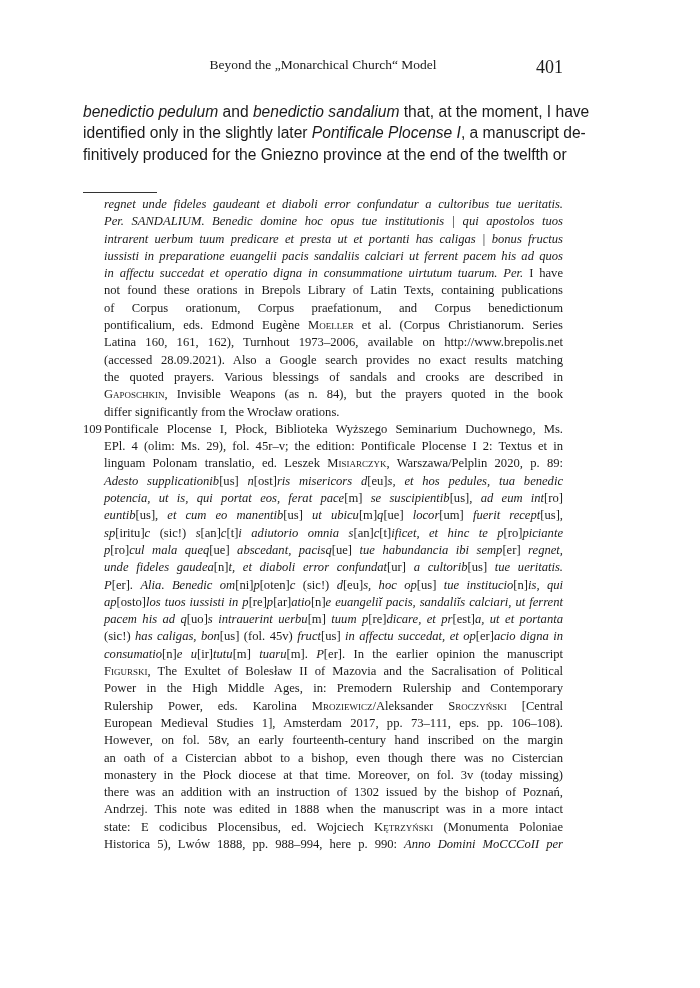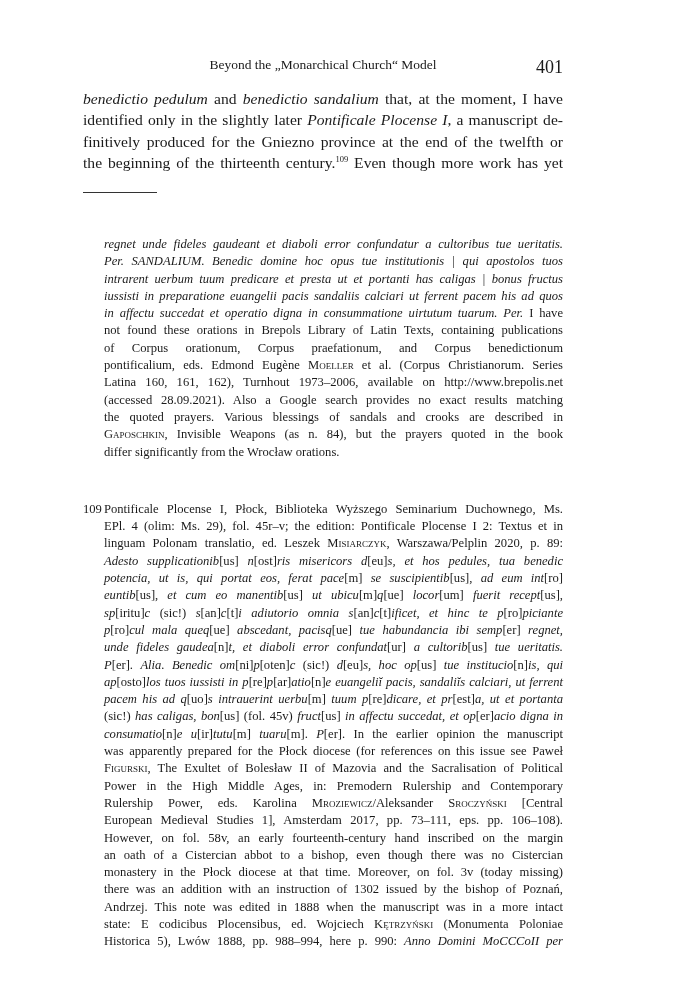--- a/index.html
+++ b/index.html
@@ -1,46 +1,45 @@
 <!DOCTYPE html>
 <html><head>
   <meta charset="utf-8">
   <style>
     html, body { margin: 0; padding: 0; background: #ffffff; }
     body { width: 700px; height: 988px; position: relative; overflow: hidden; color: #1a1a1a; font-family: "DejaVu Serif", "Liberation Serif", serif; }
     .page { position: absolute; left: 0; top: 0; width: 700px; height: 956px; }
     .running-head { position: absolute; left: 83px; top: 57px; width: 480px; height: 20px; font-family: "Liberation Serif", serif; font-size: 13.5px; }
     .running-title { position: absolute; left: 0; width: 400px; text-align: center; left: 40px; top: 0; }
     .page-number { position: absolute; right: 0; top: 0; font-size: 18px; }
-    .body-text { position: absolute; left: 83px; top: 88px; width: 480px; font-family: Liberation Serif, serif; font-size: 15.6px; line-height: 21.3px; text-align: justify; }
+    .body-text { position: absolute; left: 83px; top: 101px; width: 480px; font-family: Liberation Sans, sans-serif; font-size: 15.6px; line-height: 21.3px; text-align: justify; }
     .line { display: block; text-align: justify; text-align-last: justify; white-space: nowrap; overflow: visible; }
     .line.last { text-align-last: left; }
     sup { font-size: 8.5px; vertical-align: 6px; line-height: 0; }
     .footnote-rule { position: absolute; left: 83px; top: 192px; width: 74px; height: 0; border-top: 1px solid #333; }
     .footnotes { position: absolute; left: 83px; top: 196px; width: 480px; font-family: "Liberation Serif", serif; font-size: 12.6px; line-height: 17.3px; }
-    .fn { position: relative; padding-left: 21px; margin-top: 40px; }
+    .fn { position: relative; padding-left: 21px; }
     .fn-num { position: absolute; left: 0; top: 0; }
     .fn .line { letter-spacing: 0; }
     i { font-style: italic; }
     .sc { font-variant: small-caps; }
   </style>
 </head>
 <body>
 
 <div class="page">
   <div class="running-head">
     <span class="running-title">Beyond the „Monarchical Church“ Model</span>
     <span class="page-number">401</span>
   </div>
 
   <div class="body-text" id="body-text">
       <span class="line"><i>benedictio pedulum</i><span> and </span><i>benedictio sandalium</i><span> that, at the moment, I have</span></span>
       <span class="line"><span>identified only in the slightly later </span><i>Pontificale Plocense I</i><span>, a manuscript de-</span></span>
       <span class="line"><span>finitively produced for the Gniezno province at the end of the twelfth or</span></span>
-      <span class="line"><span>the beginning of the thirteenth century.</span><sup>109</sup><span> Even though more work has yet</span></span>
     </div>
 
   <div class="footnote-rule"></div>
 
   <div class="footnotes" id="footnotes">
       <div class="fn">
         <span class="line"><i>regnet unde fideles gaudeant et diaboli error confundatur a cultoribus tue ueritatis.</i></span>
         <span class="line"><i>Per. SANDALIUM. Benedic domine hoc opus tue institutionis | qui apostolos tuos</i></span>
         <span class="line"><i>intrarent uerbum tuum predicare et presta ut et portanti has caligas | bonus fructus</i></span>
         <span class="line"><i>iussisti in preparatione euangelii pacis sandaliis calciari ut ferrent pacem his ad quos</i></span>
@@ -63,21 +62,20 @@
         <span class="line"><i>potencia, ut is, qui portat eos, ferat pace</i><span>[m] </span><i>se suscipientib</i><span>[us], </span><i>ad eum int</i><span>[ro]</span></span>
         <span class="line"><i>euntib</i><span>[us], </span><i>et cum eo manentib</i><span>[us] </span><i>ut ubicu</i><span>[m]</span><i>q</i><span>[ue] </span><i>locor</i><span>[um] </span><i>fuerit recept</i><span>[us],</span></span>
         <span class="line"><i>sp</i><span>[iritu]</span><i>c</i><span> (sic!) </span><i>s</i><span>[an]</span><i>c</i><span>[t]</span><i>i adiutorio omnia s</i><span>[an]</span><i>c</i><span>[t]</span><i>ificet, et hinc te p</i><span>[ro]</span><i>piciante</i></span>
         <span class="line"><i>p</i><span>[ro]</span><i>cul mala queq</i><span>[ue] </span><i>abscedant, pacisq</i><span>[ue] </span><i>tue habundancia ibi semp</i><span>[er] </span><i>regnet,</i></span>
         <span class="line"><i>unde fideles gaudea</i><span>[n]</span><i>t, et diaboli error confundat</i><span>[ur] </span><i>a cultorib</i><span>[us] </span><i>tue ueritatis.</i></span>
         <span class="line"><i>P</i><span>[er]. </span><i>Alia. Benedic om</i><span>[ni]</span><i>p</i><span>[oten]</span><i>c</i><span> (sic!) </span><i>d</i><span>[eu]</span><i>s, hoc op</i><span>[us] </span><i>tue institucio</i><span>[n]</span><i>is, qui</i></span>
         <span class="line"><i>ap</i><span>[osto]</span><i>los tuos iussisti in p</i><span>[re]</span><i>p</i><span>[ar]</span><i>atio</i><span>[n]</span><i>e euangeliĭ pacis, sandaliĭs calciari, ut ferrent</i></span>
         <span class="line"><i>pacem his ad q</i><span>[uo]</span><i>s intrauerint uerbu</i><span>[m] </span><i>tuum p</i><span>[re]</span><i>dicare, et pr</i><span>[est]</span><i>a, ut et portanta</i></span>
         <span class="line"><span>(sic!) </span><i>has caligas, bon</i><span>[us] (fol. 45v) </span><i>fruct</i><span>[us] </span><i>in affectu succedat, et op</i><span>[er]</span><i>acio digna in</i></span>
         <span class="line"><i>consumatio</i><span>[n]</span><i>e u</i><span>[ir]</span><i>tutu</i><span>[m] </span><i>tuaru</i><span>[m]. </span><i>P</i><span>[er]. In the earlier opinion the manuscript</span></span>
-        <span class="line"><span>was apparently prepared for the Płock diocese (for references on this issue see Paweł</span></span>
         <span class="line"><span class="sc">Figurski</span><span>, The Exultet of Bolesław II of Mazovia and the Sacralisation of Political</span></span>
         <span class="line"><span>Power in the High Middle Ages, in: Premodern Rulership and Contemporary</span></span>
         <span class="line"><span>Rulership Power, eds. Karolina </span><span class="sc">Mroziewicz</span><span>/Aleksander </span><span class="sc">Sroczyński</span><span> [Central</span></span>
         <span class="line"><span>European Medieval Studies 1], Amsterdam 2017, pp. 73–111, eps. pp. 106–108).</span></span>
         <span class="line"><span>However, on fol. 58v, an early fourteenth-century hand inscribed on the margin</span></span>
         <span class="line"><span>an oath of a Cistercian abbot to a bishop, even though there was no Cistercian</span></span>
         <span class="line"><span>monastery in the Płock diocese at that time. Moreover, on fol. 3v (today missing)</span></span>
         <span class="line"><span>there was an addition with an instruction of 1302 issued by the bishop of Poznań,</span></span>
         <span class="line"><span>Andrzej. This note was edited in 1888 when the manuscript was in a more intact</span></span>
         <span class="line"><span>state: E codicibus Plocensibus, ed. Wojciech </span><span class="sc">Kętrzyński</span><span> (Monumenta Poloniae</span></span>

